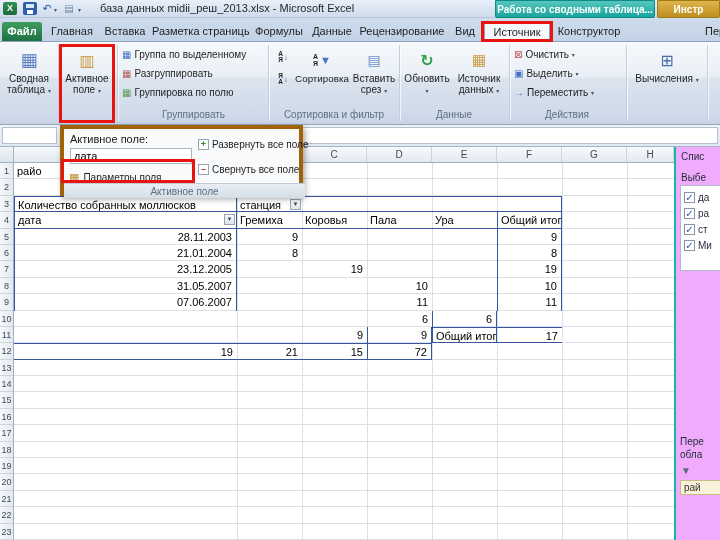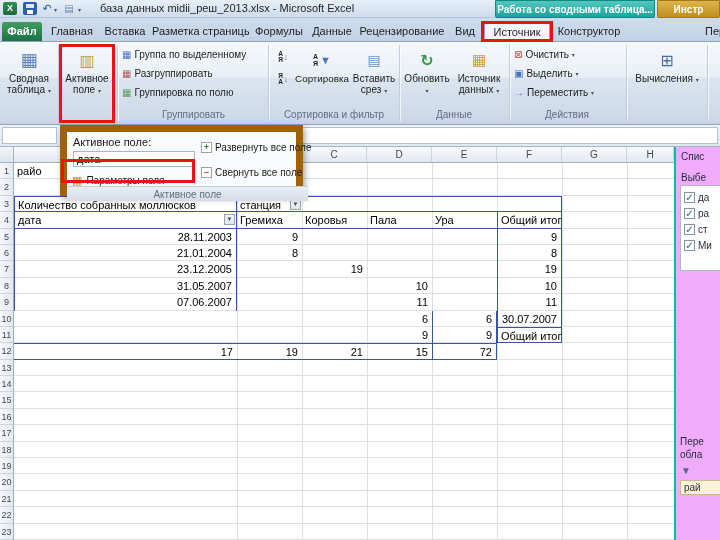--- a/index.html
+++ b/index.html
@@ -68,21 +68,21 @@
      grid-template-columns:223px 65px 65px 65px 65px 65px;grid-auto-rows:16.391px;}
   .pc{box-sizing:border-box;position:relative;font-size:11px;line-height:16px;color:#000;white-space:nowrap;}
   .al{text-align:left;padding-left:3px;} .ar{text-align:right;padding-right:4px;}
   .bl{border-left:1.5px solid var(--pb);} .br{border-right:1.5px solid var(--pb);}
   .bt{border-top:1.5px solid var(--pb);} .bb{border-bottom:1.5px solid var(--pb);}
   .ddbtn{position:absolute;right:1px;top:2px;width:11px;height:11px;box-sizing:border-box;
      border:1px solid #98a3af;background:linear-gradient(#f8fafb,#dfe5ea);
      font-size:6px;line-height:9px;text-align:center;color:#3f4a58;}
   
   .dropdown{position:absolute;left:60px;top:125px;width:243px;height:71px;background:#f8fafc;
-     border:7px solid #a16207;box-shadow:2px 3px 6px rgba(0,0,0,.35);z-index:50;box-sizing:border-box;}
+     border:4px solid #a16207;box-shadow:2px 3px 6px rgba(0,0,0,.35);z-index:50;box-sizing:border-box;}
   .ddlbl{position:absolute;left:6px;top:4px;font-size:11px;color:#1a1a1a;}
   .ddfield{position:absolute;left:6px;top:19px;width:122px;height:16px;background:#fff;border:1px solid #a9b5c2;
      box-sizing:border-box;font-size:11px;line-height:14px;padding-left:3px;}
   .ddsett{position:absolute;left:5px;top:39px;width:128px;height:18px;display:flex;align-items:center;font-size:10px;color:#1e1e1e;}
   .ddsett .ic{margin-right:4px;}
   .dditem{position:absolute;left:134px;height:15px;display:flex;align-items:center;font-size:10px;color:#1e1e1e;white-space:nowrap;}
   .pm{width:11px;height:11px;box-sizing:border-box;border:1px solid #9aa5b0;background:#fff;margin-right:3px;
       font-size:9px;line-height:9px;text-align:center;font-weight:bold;}
   .ddfoot{position:absolute;left:0;top:54px;width:241px;height:15px;text-align:center;font-size:10px;line-height:15px;
      color:#5f6f83;background:linear-gradient(#e9eef4,#d4dde6);border-top:1px solid #c3ccd6;box-sizing:border-box;}
@@ -332,21 +332,20 @@
       <div class="pc ar"></div>
       <div class="pc ar"></div>
       <div class="pc ar"><span>11</span></div>
       <div class="pc ar"></div>
       <div class="pc ar bl br"><span>11</span></div>
       <div class="pc ar"></div>
       <div class="pc ar"></div>
       <div class="pc ar"></div>
       <div class="pc ar"><span>6</span></div>
       <div class="pc ar bl br"><span>6</span></div>
-      <div class="pc ar bl br"><span>30.07.2007</span></div>
       <div class="pc ar"></div>
       <div class="pc ar"></div>
       <div class="pc ar"></div>
       <div class="pc ar"><span>9</span></div>
       <div class="pc ar bl br"><span>9</span></div>
       <div class="pc al bl bt bb br"><span>Общий итог</span></div>
       <div class="pc ar bt bb"><span>17</span></div>
       <div class="pc ar bt bb"><span>19</span></div>
       <div class="pc ar bt bb"><span>21</span></div>
       <div class="pc ar bt bb"><span>15</span></div>

